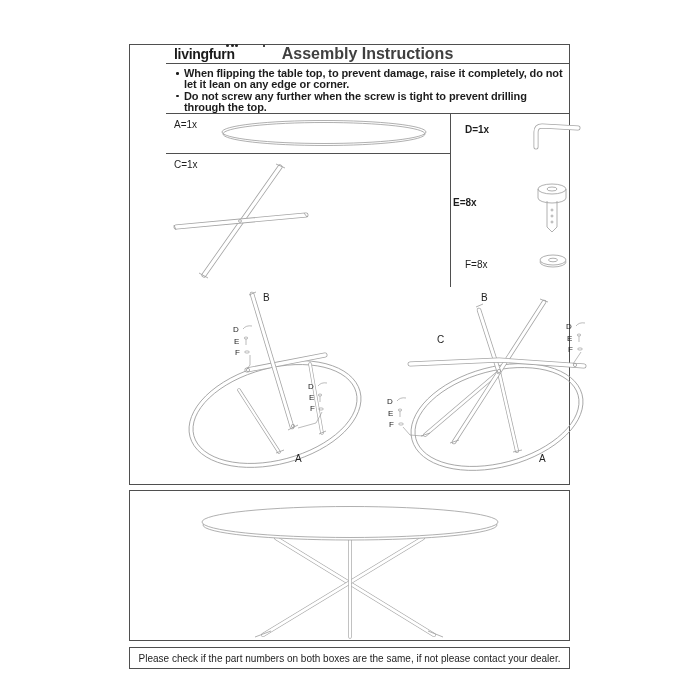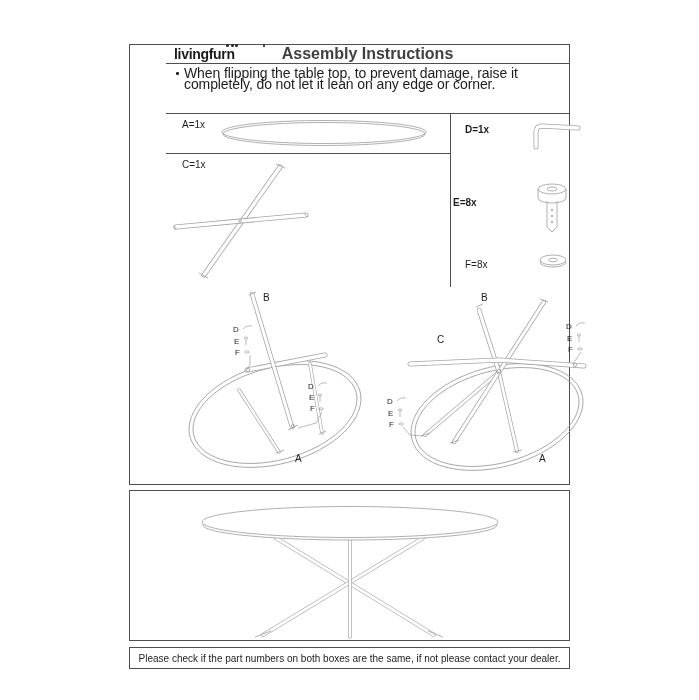--- a/index.html
+++ b/index.html
@@ -18,34 +18,34 @@
   .logo { position:absolute; left:8px; top:1px; font-size:14px; font-weight:700;
           letter-spacing:-0.3px; color:#1b1b1b; }
   .logo-dots { position:absolute; left:60px; top:-1px; display:flex; gap:1.5px; }
   .logo-dots i { width:3px; height:3px; border-radius:50%; background:#262626; display:block; }
   .logo-tm { position:absolute; left:97px; top:0px; width:2px; height:2px; background:#444; }
   .title { position:absolute; left:0; right:0; top:0px; text-align:center;
            font-size:16px; font-weight:600; color:#404040; }
 
   
   .warnings { height:50px; border-bottom:1px solid #4f4f4f; padding:4px 6px 0 18px; }
-  .warnings li { list-style:none; position:relative; font-size:14px; line-height:11.3px;
-                 color:#1d1d1d; letter-spacing:-0.1px; }
+  .warnings li { list-style:none; position:relative; font-size:11px; line-height:11.3px;
+                 color:#1d1d1d; letter-spacing:-0.1px;font-weight:bold; }
   .warnings li::before { content:""; position:absolute; left:-8px; top:4px;
                  width:2.6px; height:2.6px; border-radius:50%; background:#1d1d1d; }
 
   
   .parts-row { height:173px; display:flex; }
   .parts-left { width:285px; border-right:1px solid #4f4f4f; }
   .part-a { height:40px; border-bottom:1px solid #4f4f4f; position:relative; }
   .parts-bc { height:132px; display:flex; }
   .part-b { width:139px; border-right:1px solid #4f4f4f; position:relative; }
   .part-c { flex:1; position:relative; }
   .parts-right { flex:1; position:relative; }
-  .plabel { position:absolute; left:16px; top:5px; font-size:10px; color:#1d1d1d; }
+  .plabel { position:absolute; left:8px; top:5px; font-size:10px; color:#1d1d1d; }
   .plabel-d { left:14px; top:10px;font-weight:bold; } .plabel-e { left:2px; top:83px;font-weight:bold; } .plabel-f { left:14px; top:145px; }
 
   
   .diagrams { height:198px; position:relative; }
   .dlabel { position:absolute; font-size:10px; color:#222; }
   .clabel { position:absolute; font-size:8px; color:#222; }
 
   
   svg { position:absolute; left:0; top:0; }
   .ln    { stroke:#9c9c9c; fill:none; stroke-width:0.8; }
@@ -68,20 +68,21 @@
         <i></i>
         <i></i>
         <i></i>
       </span>
     <span class="logo-tm"></span>
     <div class="title">Assembly Instructions</div>
   </div>
 
   <ul class="warnings">
     <li>When flipping the table top, to prevent damage, raise it completely, do not let it lean on any edge or corner.</li>
+    <li>Do not screw any further when the screw is tight to prevent drilling through the top.</li>
   </ul>
 
   <div class="parts-row">
     <div class="parts-left">
 
       <div class="part-a">
         <span class="plabel">A=1x</span>
         <svg width="283" height="38" viewBox="0 0 283 38">
           <ellipse class="ln" cx="158" cy="18" rx="102" ry="11.5"></ellipse>
           <ellipse class="ln" cx="158" cy="20" rx="101" ry="11.5"></ellipse>

